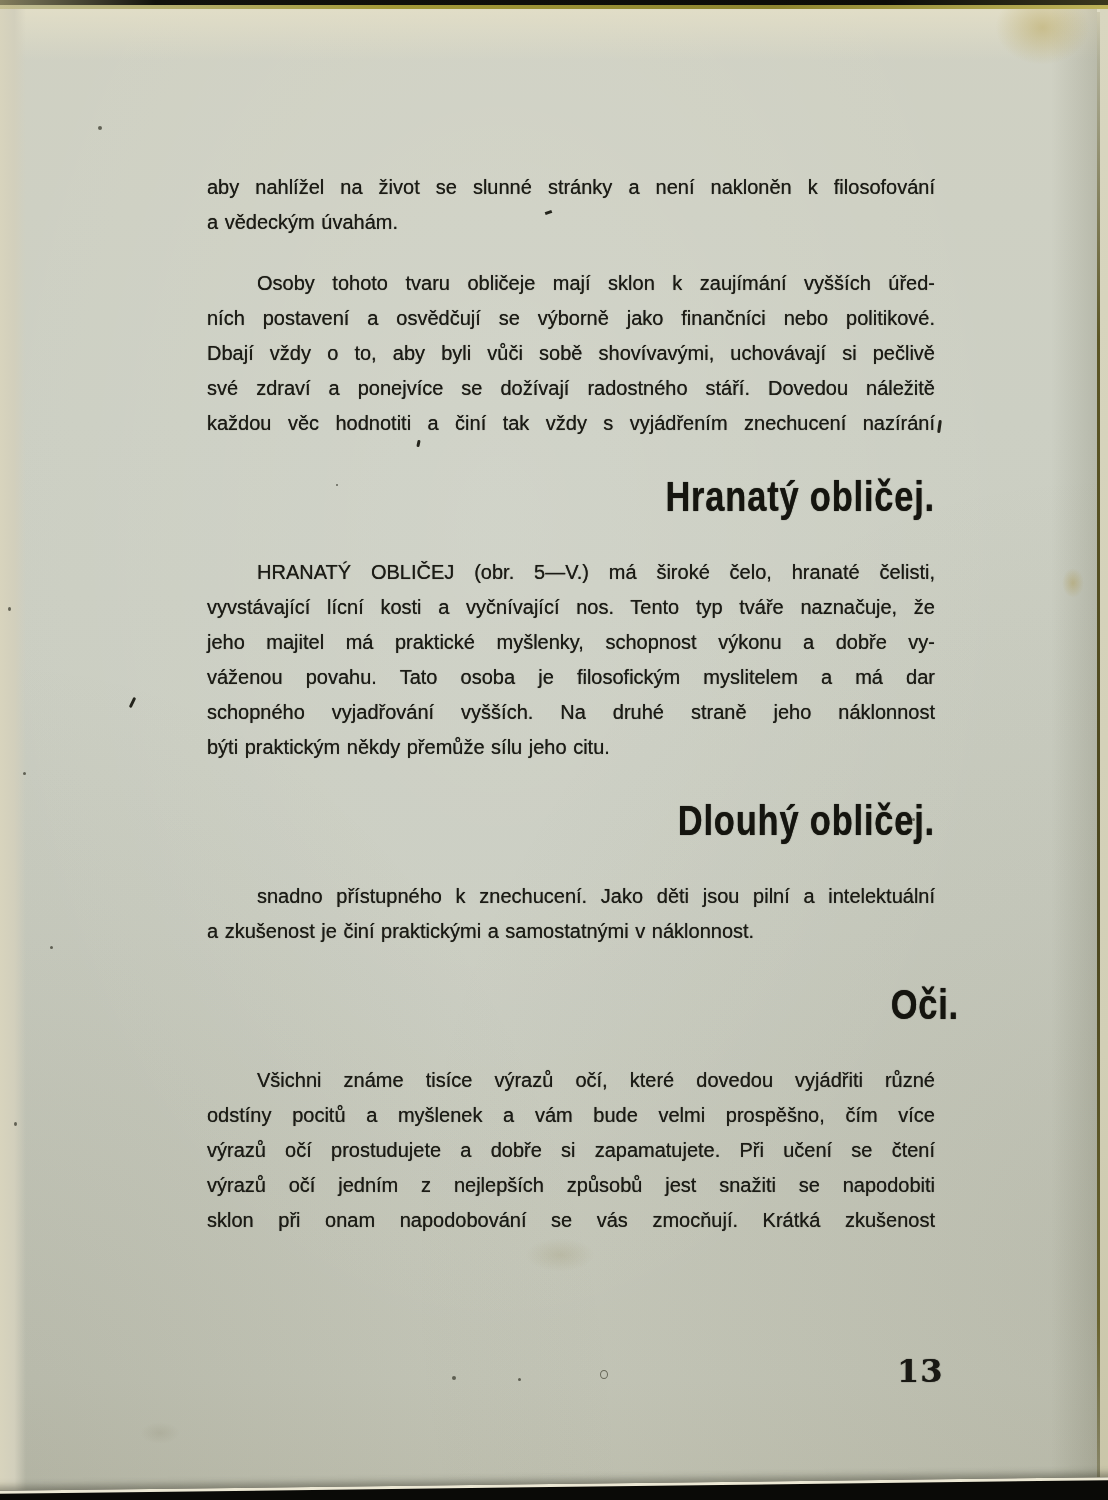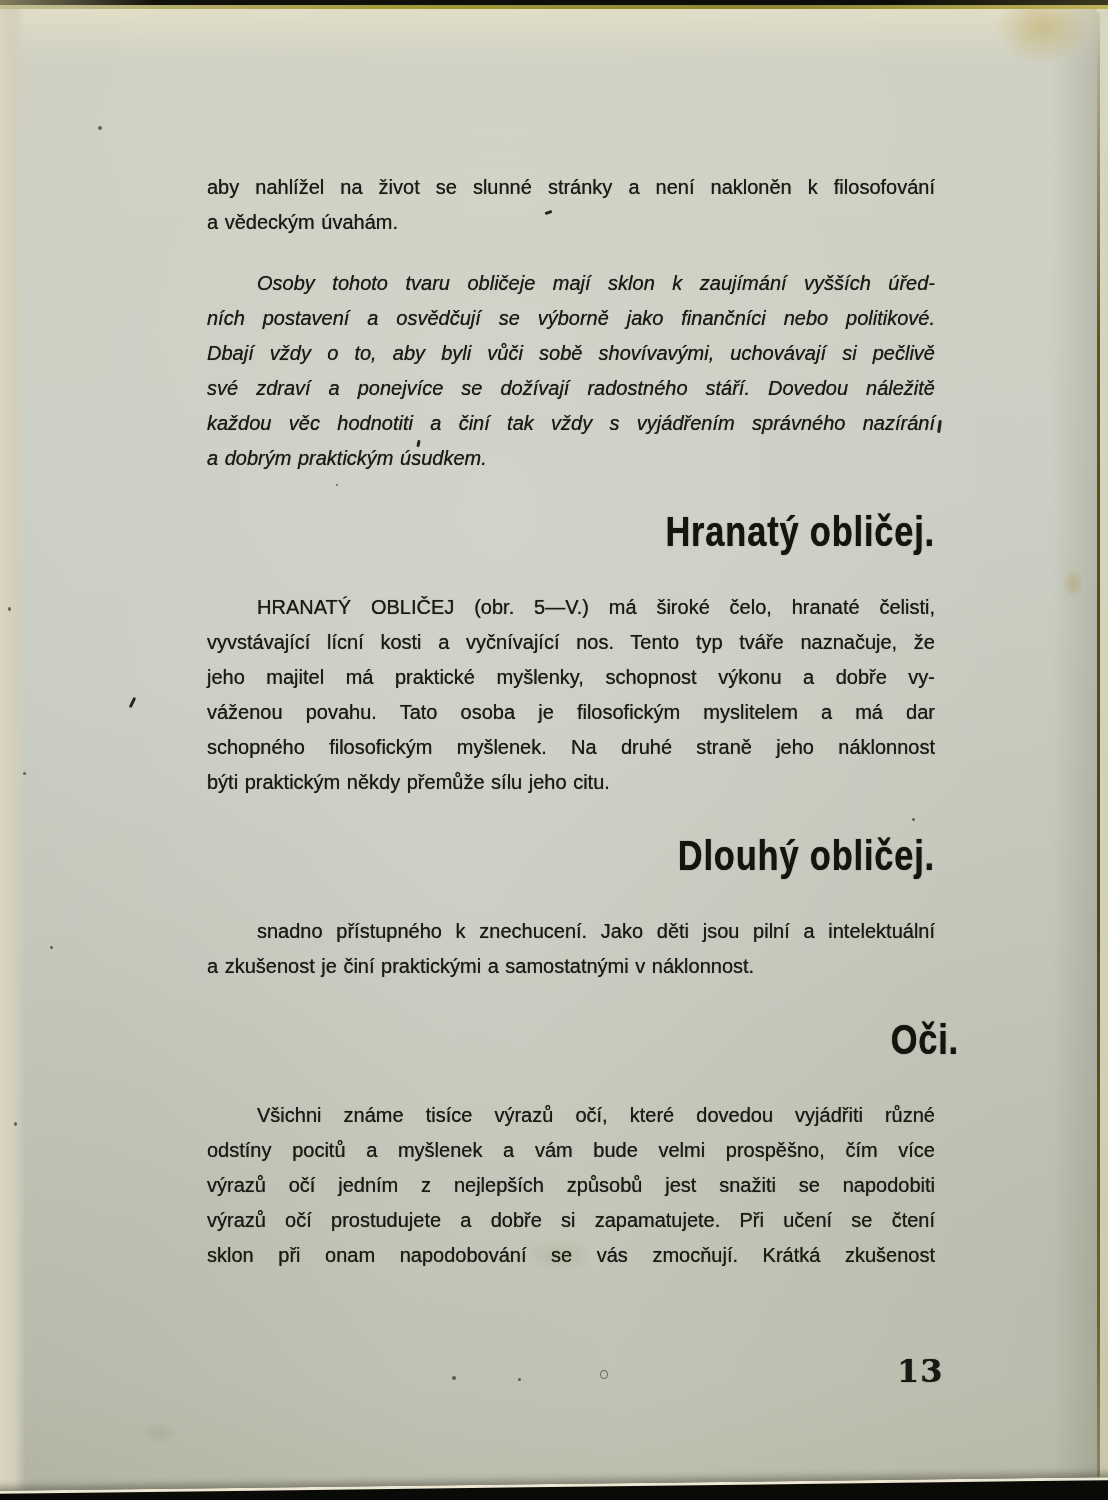--- a/index.html
+++ b/index.html
@@ -45,21 +45,21 @@
   .text-block{position:absolute;left:207px;top:170px;width:728px;z-index:2;
     color:#1b1b15;}
   .line{
     font-size:20px;line-height:35px;
     text-align:justify;text-align-last:justify;
     text-shadow:0 0 0.7px rgba(25,25,18,.85);
     word-spacing:1px;
   }
   .line.endline{text-align-last:left;}
   .paragraph.indent .line:first-child{text-indent:50px;}
-  .paragraph + .paragraph{margin-top:26px;font-style:italic;}
+  .paragraph + .paragraph{margin-top:26px;}
   .heading{
     margin-top:28px;margin-bottom:30px;
     font-size:42px;line-height:56px;font-weight:bold;
     text-align:right;color:#15150f;
     transform:scaleX(0.82);transform-origin:100% 50%;
     text-shadow:0 0 1px rgba(20,20,14,.9);
     letter-spacing:1px;
   }
   .heading.h3{margin-right:-24px;}
   .page-number{
@@ -108,40 +108,39 @@
 <div class="text-block">
     <div class="paragraph">
       <div class="line">aby nahlížel na život se slunné stránky a není nakloněn k filosofování</div>
       <div class="line endline">a vědeckým úvahám.</div>
     </div>
     <div class="paragraph indent">
       <div class="line">Osoby tohoto tvaru obličeje mají sklon k zaujímání vyšších úřed-</div>
       <div class="line">ních postavení a osvědčují se výborně jako finančníci nebo politikové.</div>
       <div class="line">Dbají vždy o to, aby byli vůči sobě shovívavými, uchovávají si pečlivě</div>
       <div class="line">své zdraví a ponejvíce se dožívají radostného stáří. Dovedou náležitě</div>
-      <div class="line">každou věc hodnotiti a činí tak vždy s vyjádřením správného nazírání</div>
-      <div class="line endline">a dobrým praktickým úsudkem.</div>
+      <div class="line">každou věc hodnotiti a činí tak vždy s vyjádřením znechucení nazírání</div>
     </div>
     <div class="heading h1">Hranatý obličej.</div>
     <div class="paragraph indent">
       <div class="line">HRANATÝ OBLIČEJ (obr. 5—V.) má široké čelo, hranaté čelisti,</div>
       <div class="line">vyvstávající lícní kosti a vyčnívající nos. Tento typ tváře naznačuje, že</div>
       <div class="line">jeho majitel má praktické myšlenky, schopnost výkonu a dobře vy-</div>
       <div class="line">váženou povahu. Tato osoba je filosofickým myslitelem a má dar</div>
-      <div class="line">schopného filosofickým myšlenek. Na druhé straně jeho náklonnost</div>
+      <div class="line">schopného vyjadřování vyšších. Na druhé straně jeho náklonnost</div>
       <div class="line endline">býti praktickým někdy přemůže sílu jeho citu.</div>
     </div>
     <div class="heading h2">Dlouhý obličej.</div>
     <div class="paragraph indent">
       <div class="line">snadno přístupného k znechucení. Jako děti jsou pilní a intelektuální</div>
       <div class="line endline">a zkušenost je činí praktickými a samostatnými v náklonnost.</div>
     </div>
     <div class="heading h3">Oči.</div>
     <div class="paragraph indent">
       <div class="line">Všichni známe tisíce výrazů očí, které dovedou vyjádřiti různé</div>
       <div class="line">odstíny pocitů a myšlenek a vám bude velmi prospěšno, čím více</div>
+      <div class="line">výrazů očí prostudujete a dobře si zapamatujete. Při učení se čtení</div>
       <div class="line">výrazů očí jedním z nejlepších způsobů jest snažiti se napodobiti</div>
-      <div class="line">výrazů očí prostudujete a dobře si zapamatujete. Při učení se čtení</div>
       <div class="line">sklon při onam napodobování se vás zmocňují. Krátká zkušenost</div>
     </div>
   </div>
 
 <div class="page-number">13</div>
 
 </body></html>

